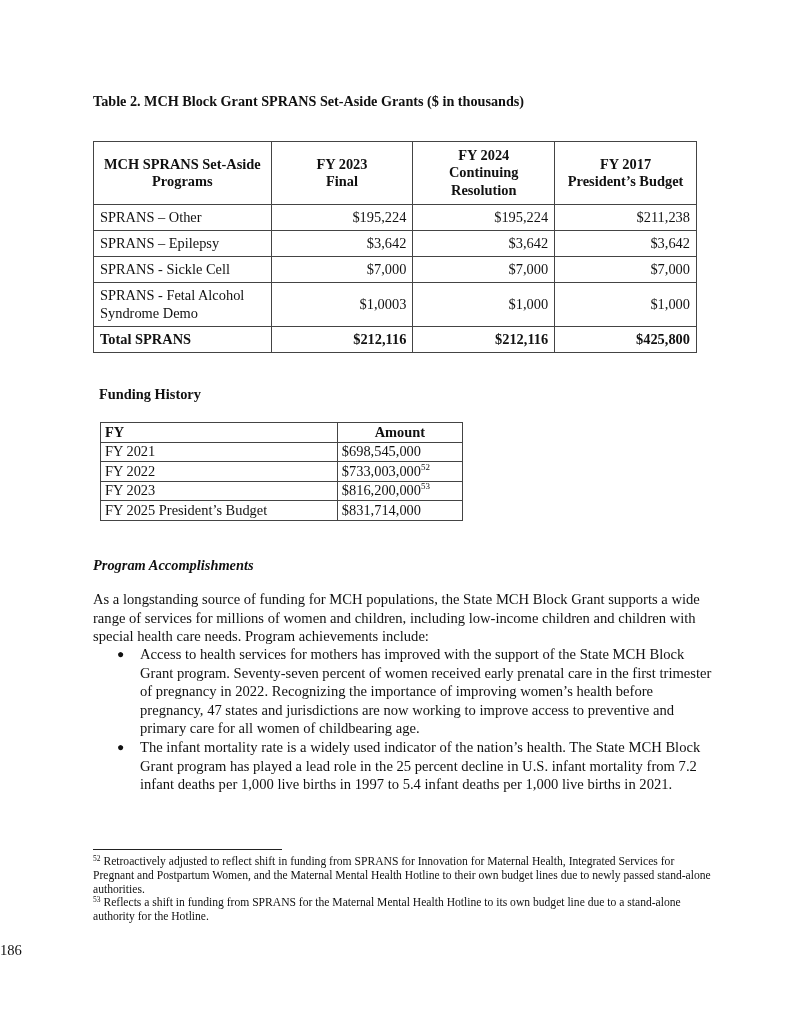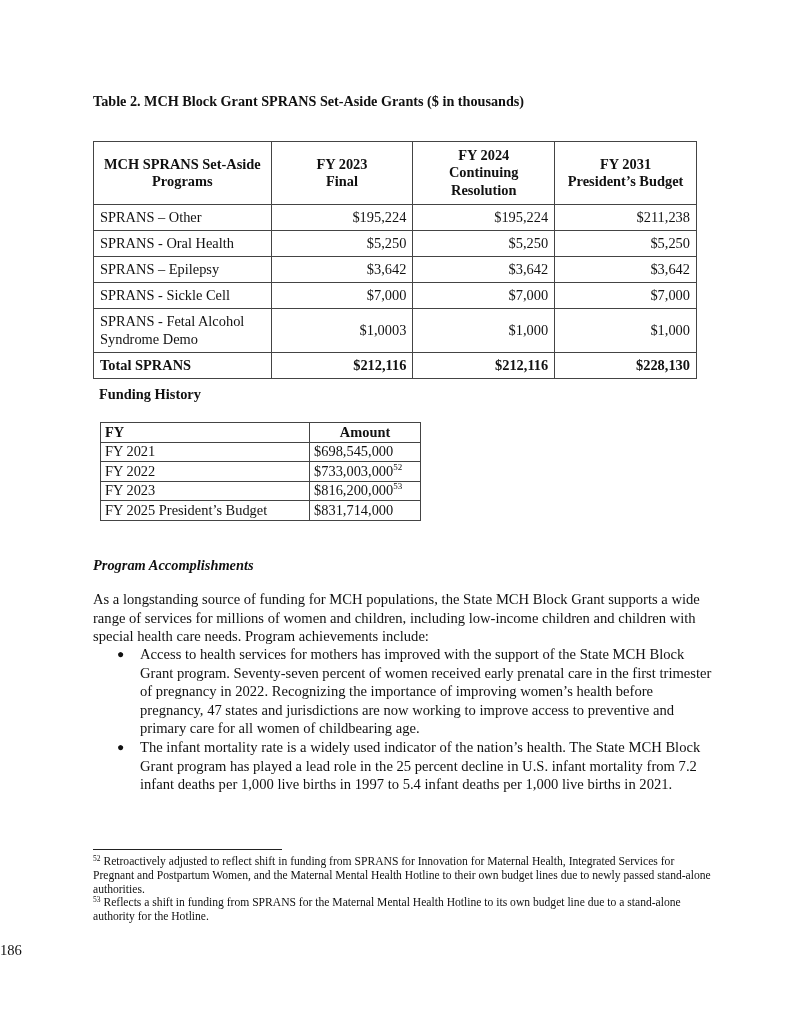--- a/index.html
+++ b/index.html
@@ -29,21 +29,21 @@
   #grants-table tr.tall td { height: 43px; }
   #grants-table tr.total td { font-weight: bold; }
   #grants-table col.c0 { width: 178px; }
   #grants-table col.c1 { width: 142px; }
   #grants-table col.c2 { width: 142px; }
   #grants-table col.c3 { width: 142px; }
 
   .section-h { font-size: 14.4px; font-weight: bold; white-space: nowrap; }
 
   #funding-table {
-    position: absolute; left: 100px; top: 422px; width: 321px;
+    position: absolute; left: 100px; top: 422px; width: 363px;
     font-size: 14.4px;
   }
   #funding-table th, #funding-table td {
     border: 1px solid #444; padding: 0 4px; height: 18.5px; line-height: 17px;
   }
   #funding-table th { font-weight: bold; }
   #funding-table th.fy { text-align: left; }
   #funding-table th.amt { text-align: center; }
   #funding-table col.c0 { width: 210px; }
   #funding-table col.c1 { width: 111px; }
@@ -80,35 +80,29 @@
       <col class="c0">
       <col class="c1">
       <col class="c2">
       <col class="c3">
     </colgroup>
   <thead>
     <tr>
       <th><span>MCH SPRANS Set-Aside</span><br><span>Programs</span></th>
       <th><span>FY 2023</span><br><span>Final</span></th>
       <th><span>FY 2024</span><br><span>Continuing</span><br><span>Resolution</span></th>
-      <th><span>FY 2031</span><br><span>President’s Budget</span></th>
+      <th><span>FY 2017</span><br><span>President’s Budget</span></th>
     </tr>
   </thead>
   <tbody>
     <tr>
       <td>SPRANS – Other</td>
       <td class="num">$195,224</td>
       <td class="num">$195,224</td>
       <td class="num">$211,238</td>
-    </tr>
-    <tr>
-      <td>SPRANS - Oral Health</td>
-      <td class="num">$5,250</td>
-      <td class="num">$5,250</td>
-      <td class="num">$5,250</td>
     </tr>
     <tr>
       <td>SPRANS – Epilepsy</td>
       <td class="num">$3,642</td>
       <td class="num">$3,642</td>
       <td class="num">$3,642</td>
     </tr>
     <tr>
       <td>SPRANS - Sickle Cell</td>
       <td class="num">$7,000</td>
@@ -118,21 +112,21 @@
     <tr class="tall">
       <td><span>SPRANS - Fetal Alcohol</span><br><span>Syndrome Demo</span></td>
       <td class="num">$1,0003</td>
       <td class="num">$1,000</td>
       <td class="num">$1,000</td>
     </tr>
     <tr class="total">
       <td>Total SPRANS</td>
       <td class="num">$212,116</td>
       <td class="num">$212,116</td>
-      <td class="num">$228,130</td>
+      <td class="num">$425,800</td>
     </tr>
   </tbody>
 </table>
 
 <div class="abs section-h" style="left:99px; top:386px;">Funding History</div>
 
 <table id="funding-table">
   <colgroup>
       <col class="c0">
       <col class="c1">

